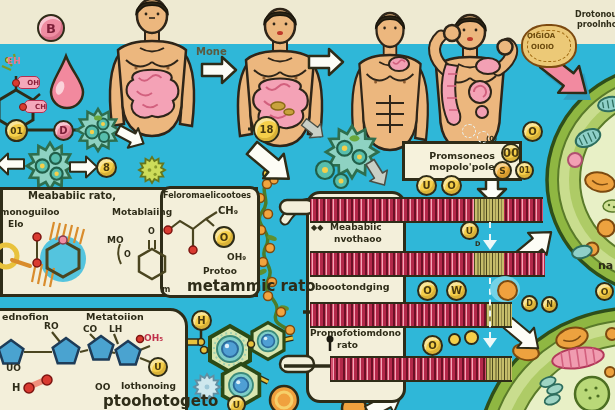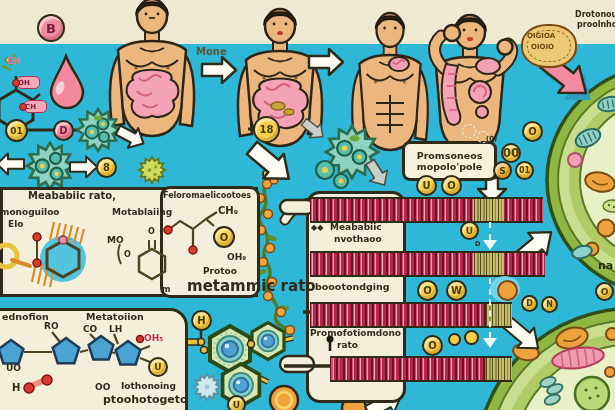--- a/index.html
+++ b/index.html
@@ -18,21 +18,21 @@
   .badge.orange{background:#f0b13e;}
   .mem{position:absolute;height:26px;box-sizing:border-box;border-top:2.5px solid #2e2c18;border-bottom:2.5px solid #2e2c18;
        background:repeating-linear-gradient(90deg,#6b1026 0 1px,#d5506e 1px 2.5px,#f4a6b8 2.5px 3.5px,#b4284a 3.5px 6px,#6b1026 6px 7px);}
   .mem.olive{background:repeating-linear-gradient(90deg,#4f4b1e 0 1px,#c6bd6a 1px 3px,#918949 3px 4.5px,#c6bd6a 4.5px 6px);}
   .dash{position:absolute;border-left:2.5px dashed #eef8f8;}
   .dash-head{position:absolute;width:0;height:0;border-left:7px solid transparent;border-right:7px solid transparent;border-top:10px solid #eef8f8;}
   .cbox{position:absolute;background:#f6f2dc;border:3px solid #2e2c18;border-radius:10px;
         display:flex;flex-direction:column;align-items:center;justify-content:center;
         font-weight:700;color:#2e2c18;box-sizing:border-box;}
   .pill{position:absolute;background:#f4a8ba;border:1.5px solid #b23052;border-radius:5px;
-        color:#8a1f3a;font-weight:700;font-size:7px;display:flex;align-items:center;justify-content:flex-start;}
+        color:#8a1f3a;font-weight:700;font-size:7px;display:flex;align-items:center;justify-content:flex-end;}
   .reddot{position:absolute;border-radius:50%;background:#d93a30;border:1.5px solid #7c1410;}
   .dot{position:absolute;border-radius:50%;}
   .blob{position:absolute;background:#ecc977;border:2.5px solid #7c4a10;border-radius:46%;}
   .blob .inner{position:absolute;left:4px;top:4px;right:4px;bottom:4px;border:1.5px dashed #a06a10;border-radius:46%;}
 </style>
 </head>
 <body>
 
 <div class="stage">
   <div class="band"></div>
@@ -351,21 +351,21 @@
   <div class="mem" style="left:310px;top:302px;width:176px;"></div>
   <div class="mem olive" style="left:486px;top:302px;width:26px;"></div>
   <div class="mem" style="left:330px;top:356px;width:156px;"></div>
   <div class="mem olive" style="left:486px;top:356px;width:26px;"></div>
 
   <div class="dash" style="left:489px;top:222px;height:18px;"></div>
   <div class="dash-head" style="left:483px;top:240px;"></div>
   <div class="dash" style="left:489px;top:278px;height:60px;"></div>
   <div class="dash-head" style="left:483px;top:338px;"></div>
 
-  <div class="cbox" style="left:402px;top:141px;width:95px;height:40px;font-size:9.5px;border-radius:8px;">
+  <div class="cbox" style="left:402px;top:141px;width:120px;height:40px;font-size:9.5px;border-radius:0;">
     <span>Promsoneos</span>
     <span>mopolo'pole</span>
   </div>
   <div class="blob" style="left:521px;top:24px;width:52px;height:40px;">
     <div class="inner"></div>
   </div>
 
   <div class="badge pink" style="left:37px;top:14px;width:28px;height:28px;font-size:13px;">B</div>
   <div class="badge" style="left:5px;top:119px;width:23px;height:23px;font-size:9px;">01</div>
   <div class="badge pink" style="left:53px;top:120px;width:21px;height:21px;font-size:10px;">D</div>
@@ -436,18 +436,18 @@
   <div class="t" style="left:2px;top:312px;font-size:9.5px;">ednofion</div>
   <div class="t" style="left:86px;top:312px;font-size:9.5px;">Metatoiion</div>
   <div class="t" style="left:44px;top:322px;font-size:9px;">RO</div>
   <div class="t" style="left:83px;top:325px;font-size:9px;">CO</div>
   <div class="t" style="left:109px;top:325px;font-size:9px;">LH</div>
   <div class="t" style="left:144px;top:334px;font-size:9px;color:#c0304a;">OH₅</div>
   <div class="t" style="left:6px;top:364px;font-size:9px;">UO</div>
   <div class="t" style="left:12px;top:383px;font-size:10px;">H</div>
   <div class="t" style="left:95px;top:383px;font-size:9px;">OO</div>
   <div class="t" style="left:121px;top:382px;font-size:9px;">Iothonoing</div>
-  <div class="t" style="left:103px;top:394px;font-size:11px;">ptoohotogeto</div>
+  <div class="t" style="left:103px;top:394px;font-size:15px;">ptoohotogeto</div>
 
   <div class="t" style="left:475px;top:241px;font-size:6.5px;">D</div>
   <div class="t" style="left:486px;top:136px;font-size:7px;">(0)</div>
   <div class="t" style="left:598px;top:260px;font-size:11px;">na</div>
 </div>
 
 </body></html>

